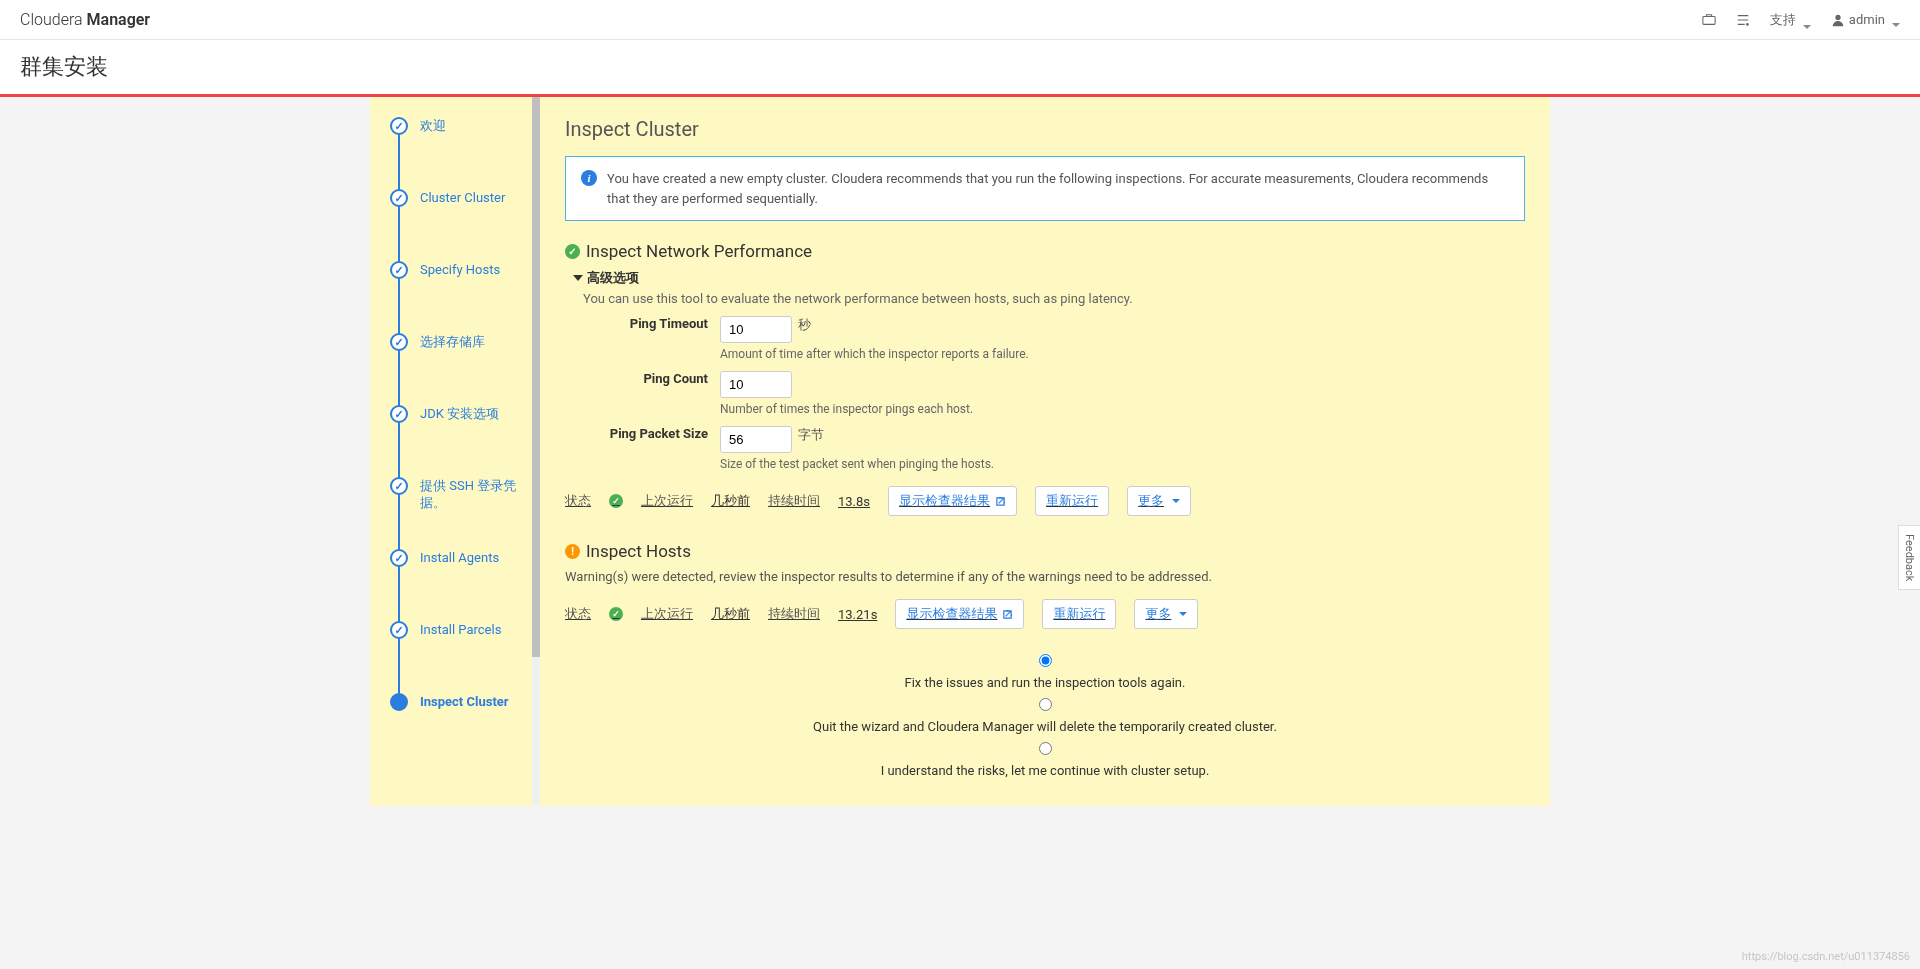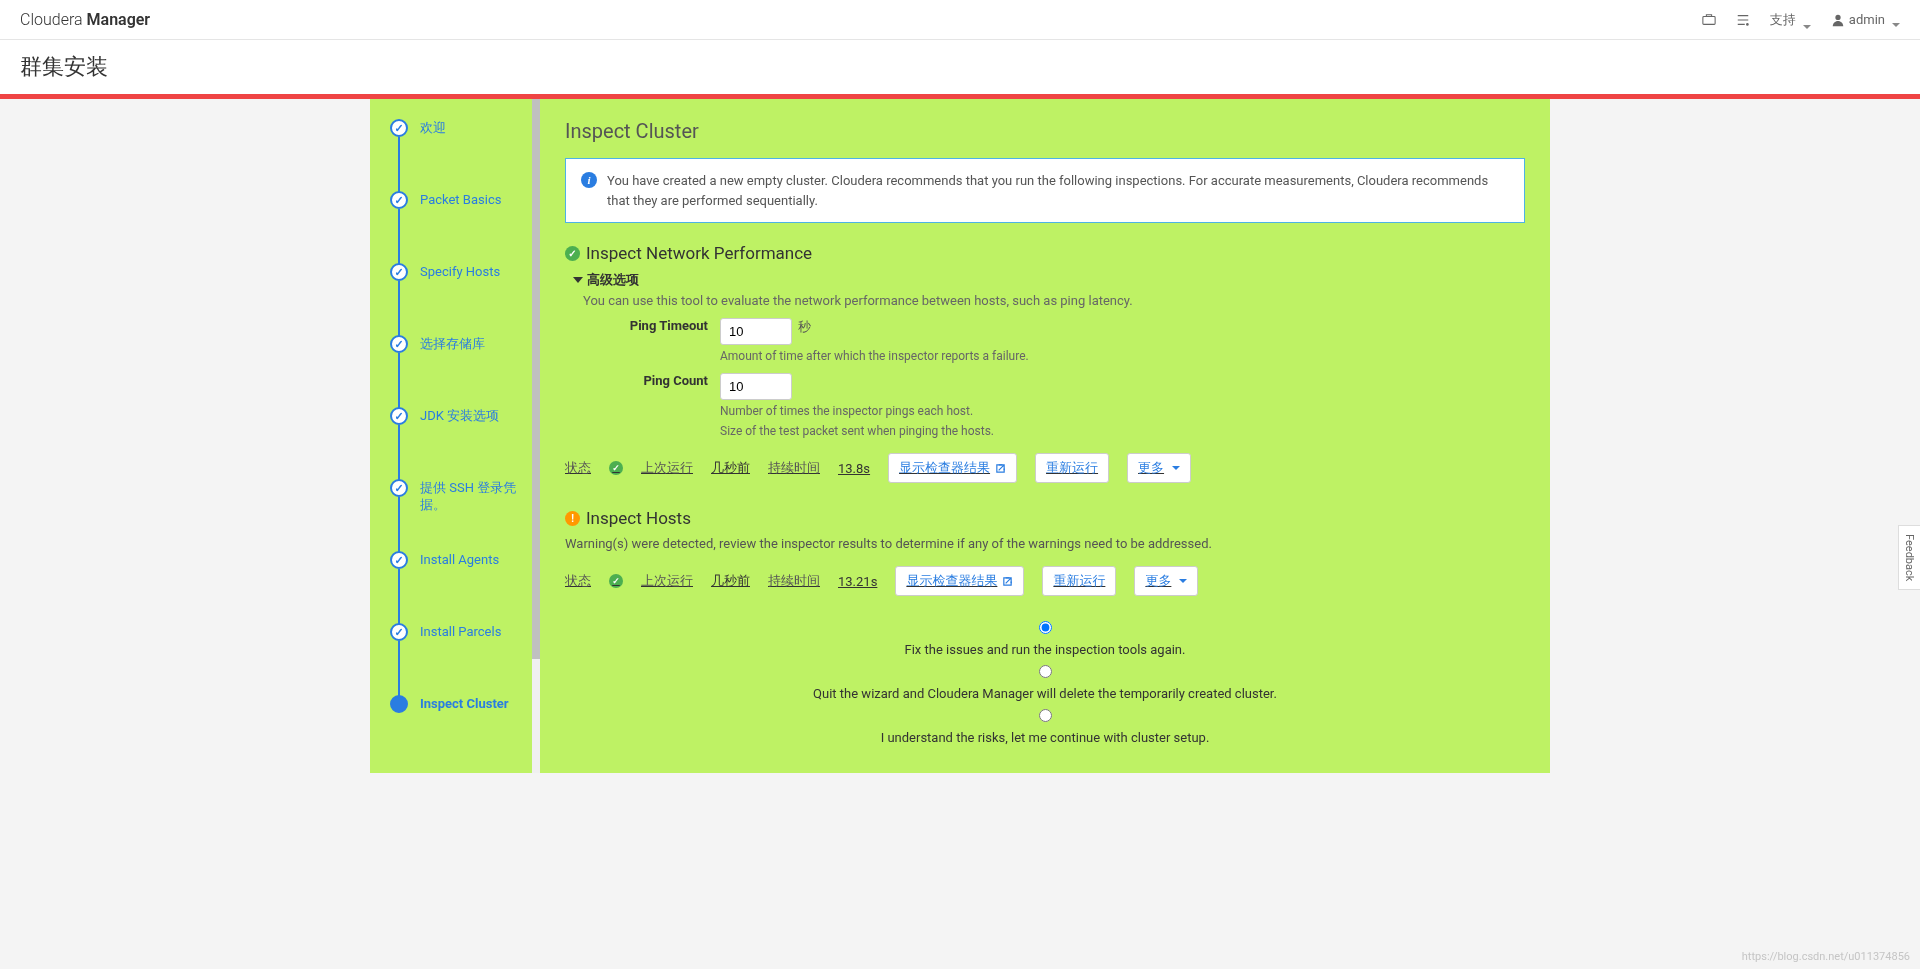--- a/index.html
+++ b/index.html
@@ -5,23 +5,23 @@
 * { box-sizing: border-box; margin: 0; padding: 0; }
 body { font-family: -apple-system, BlinkMacSystemFont, "Segoe UI", Roboto, "Helvetica Neue", Arial, sans-serif; font-size: 14px; color: #333; background: #f4f4f4; }
 .header { background: #fff; border-bottom: 1px solid #e5e5e5; height: 40px; display: flex; align-items: center; padding: 0 20px; justify-content: space-between; }
 .brand { font-size: 16px; color: #333; }
 .brand-light { font-weight: 300; }
 .brand-bold { font-weight: 600; }
 .header-right { display: flex; align-items: center; gap: 20px; color: #666; font-size: 13px; }
 .header-right .hdr-item { display: flex; align-items: flex-end; gap: 4px; cursor: pointer; }
 .icon-svg { width: 14px; height: 14px; fill: currentColor; }
 .caret { display: inline-block; width: 0; height: 0; border-left: 4px solid transparent; border-right: 4px solid transparent; border-top: 4px solid #888; margin-left: 3px; vertical-align: middle; }
-.title-bar { background: #fff; border-bottom: 5px solid #ef4444; padding: 12px 20px; font-size: 22px; font-weight: 400; color: #333; }
+.title-bar { background: #fff; border-bottom: 3px solid #ef4444; padding: 12px 20px; font-size: 22px; font-weight: 400; color: #333; }
 .container { display: flex; justify-content: center; padding: 0; position: relative; }
-.panel { display: flex; background: #bef264; width: 1180px; margin-top: 0; min-height: 650px; position: relative; }
+.panel { display: flex; background: #fef9c3; width: 1180px; margin-top: 0; min-height: 650px; position: relative; }
 .sidebar { width: 170px; padding: 20px 10px 20px 20px; position: relative; }
 .step-list { list-style: none; position: relative; }
 .step-item { position: relative; padding-left: 30px; min-height: 72px; display: flex; align-items: flex-start; }
 .step-item:last-child { min-height: 30px; }
 .step-circle { position: absolute; left: 0; top: 0; width: 18px; height: 18px; border-radius: 50%; border: 2px solid #2a7de1; background: #fff; display: flex; align-items: center; justify-content: center; }
 .step-circle.done::after { content: "✓"; font-size: 11px; color: #2a7de1; font-weight: bold; }
 .step-circle.active { background: #2a7de1; }
 .step-line { position: absolute; left: 8px; top: 18px; width: 2px; bottom: -2px; background: #2a7de1; }
 .step-item:last-child .step-line { display: none; }
 .step-label { color: #2a7de1; font-size: 13px; line-height: 1.3; padding-top: 1px; cursor: pointer; }
@@ -106,21 +106,21 @@
     <div class="sidebar">
       <ul class="step-list" id="step-list">
           <li class="step-item">
             <div class="step-circle done"></div>
             <div class="step-line"></div>
             <span class="step-label">欢迎</span>
           </li>
           <li class="step-item">
             <div class="step-circle done"></div>
             <div class="step-line"></div>
-            <span class="step-label">Packet Basics</span>
+            <span class="step-label">Cluster Cluster</span>
           </li>
           <li class="step-item">
             <div class="step-circle done"></div>
             <div class="step-line"></div>
             <span class="step-label">Specify Hosts</span>
           </li>
           <li class="step-item">
             <div class="step-circle done"></div>
             <div class="step-line"></div>
             <span class="step-label">选择存储库</span>
@@ -180,20 +180,25 @@
         <span class="form-unit">秒</span>
       </div>
       <div class="form-help">Amount of time after which the inspector reports a failure.</div>
 
       <div class="form-row">
         <div class="form-label">Ping Count</div>
         <input class="form-input" value="10" style="">
       </div>
       <div class="form-help">Number of times the inspector pings each host.</div>
 
+      <div class="form-row">
+        <div class="form-label">Ping Packet Size</div>
+        <input class="form-input" value="56" style="">
+        <span class="form-unit">字节</span>
+      </div>
       <div class="form-help">Size of the test packet sent when pinging the hosts.</div>
 
       <div class="status-row">
         <span class="lbl">状态</span>
         <span class="sm-ok">✓</span>
         <span class="lbl">上次运行</span>
         <span class="val">几秒前</span>
         <span class="lbl">持续时间</span>
         <span class="val">13.8s</span>
         <button class="btn">

